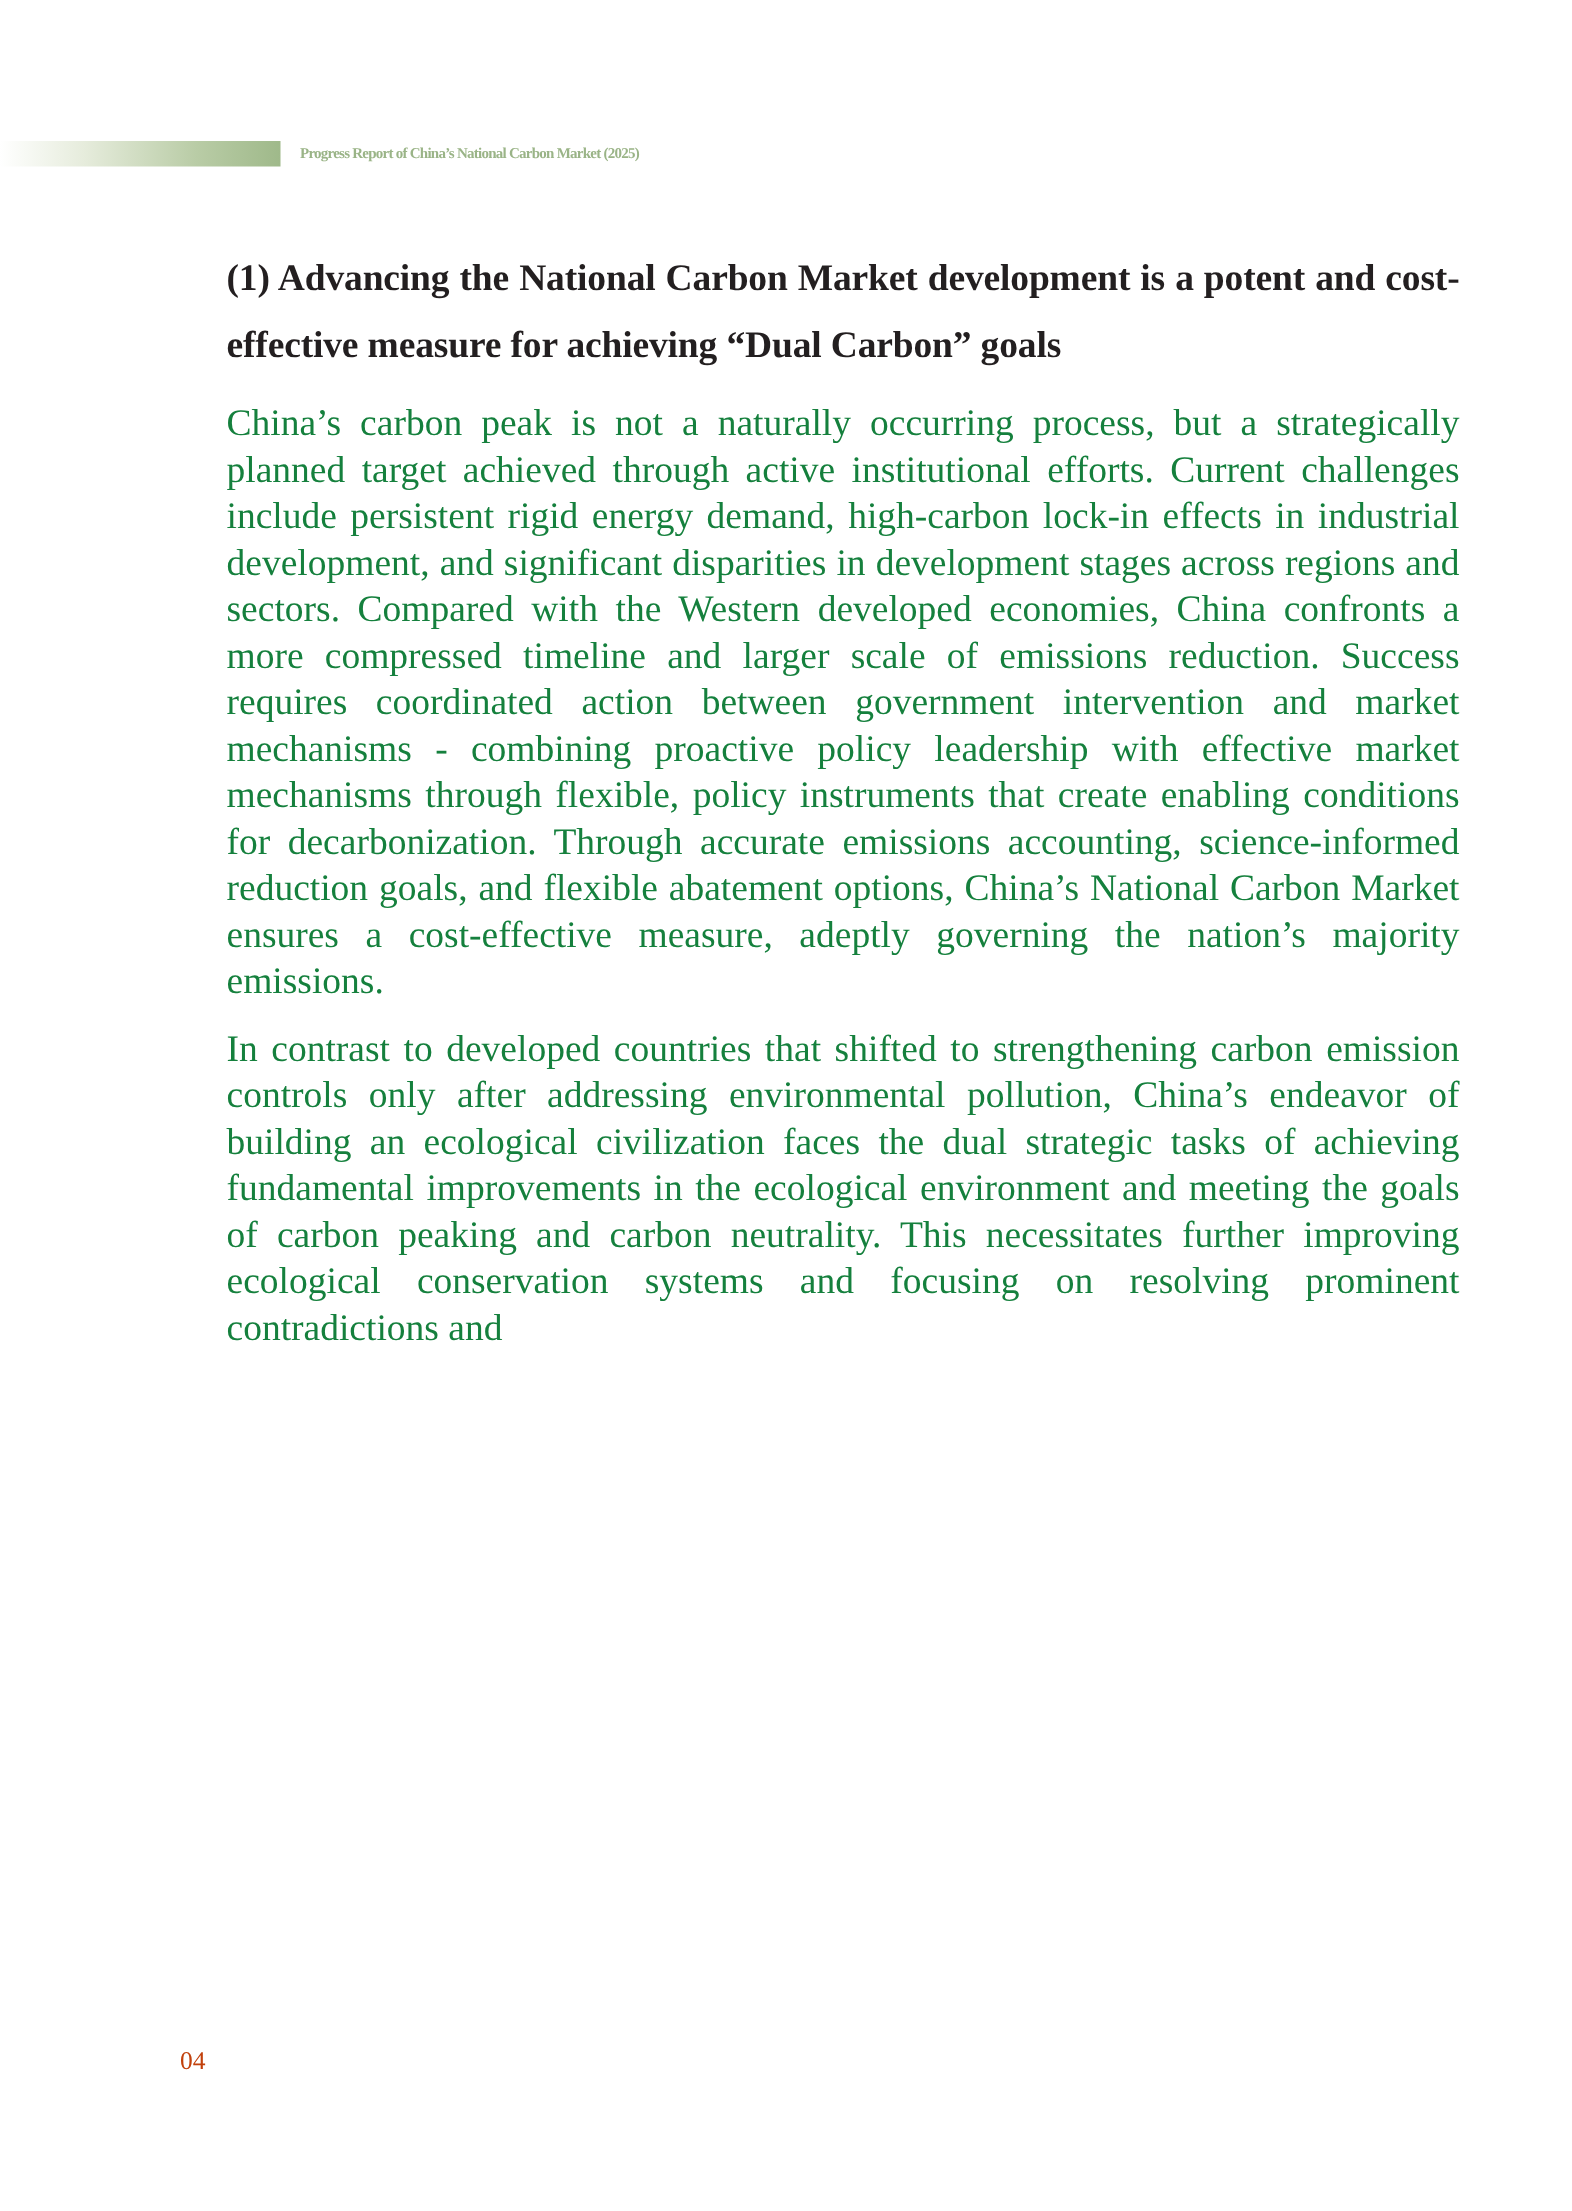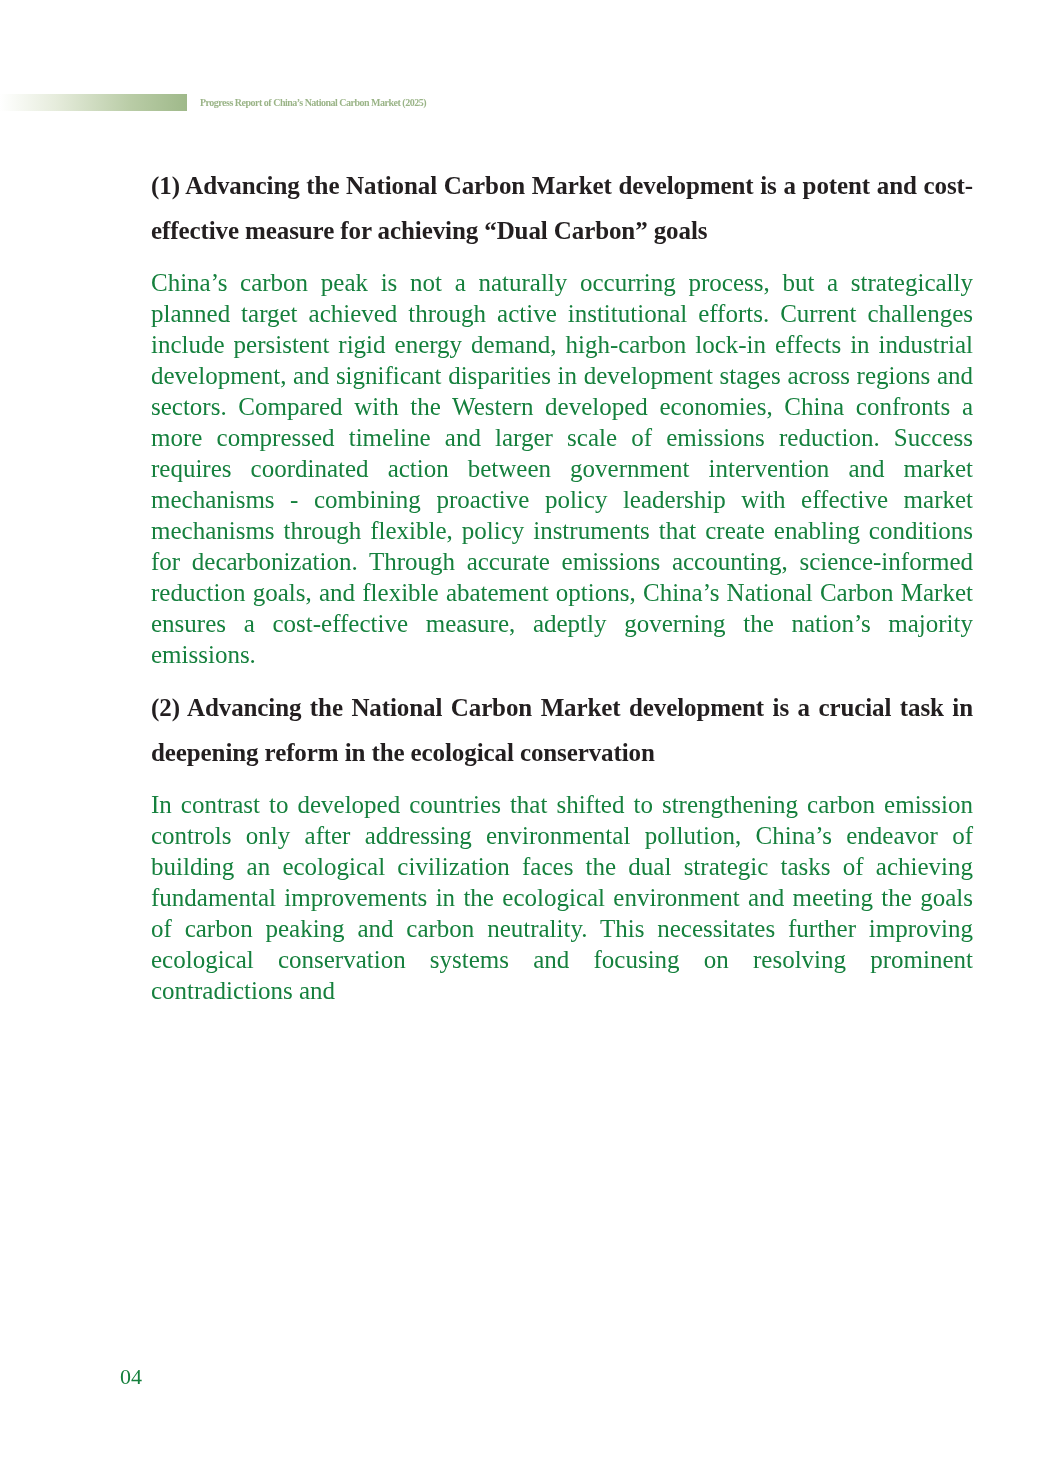--- a/index.html
+++ b/index.html
@@ -62,30 +62,29 @@
       text-align: justify;
     }
     .p1 { margin-top: 14px; }
     .h2 { margin-top: 15px; }
     .p2 { margin-top: 14px; }
     .page-number {
       position: absolute;
       left: 120px;
       top: 1364px;
       font-family: "Liberation Serif", serif;
-      font-size: 22px;
-      color: #15803d;
+      font-size: 17px;
+      color: #c2410c;
     }
   </style>
 </head>
 <body>
 
 <div class="header-band"></div>
 <div class="header-title">Progress Report of China’s National Carbon Market (2025)</div>
 
 <div class="content">
   <h2 class="section-heading">(1) Advancing the National Carbon Market development is a potent and cost-effective measure for achieving “Dual Carbon” goals</h2>
   <p class="paragraph p1">China’s carbon peak is not a naturally occurring process, but a strategically planned target achieved through active institutional efforts. Current challenges include persistent rigid energy demand, high-carbon lock-in effects in industrial development, and significant disparities in development stages across regions and sectors. Compared with the Western developed economies, China confronts a more compressed timeline and larger scale of emissions reduction. Success requires coordinated action between government intervention and market mechanisms - combining proactive policy leadership with effective market mechanisms through flexible, policy instruments that create enabling conditions for decarbonization. Through accurate emissions accounting, science-informed reduction goals, and flexible abatement options, China’s National Carbon Market ensures a cost-effective measure, adeptly governing the nation’s majority emissions.</p>
-  <h2 class="section-heading h2">(2) Advancing the National Carbon Market development is a crucial task in deepening reform in the ecological conservation</h2>
   <p class="paragraph p2">In contrast to developed countries that shifted to strengthening carbon emission controls only after addressing environmental pollution, China’s endeavor of building an ecological civilization faces the dual strategic tasks of achieving fundamental improvements in the ecological environment and meeting the goals of carbon peaking and carbon neutrality. This necessitates further improving ecological conservation systems and focusing on resolving prominent contradictions and</p>
 </div>
 
 <div class="page-number">04</div>
 
 </body></html>

